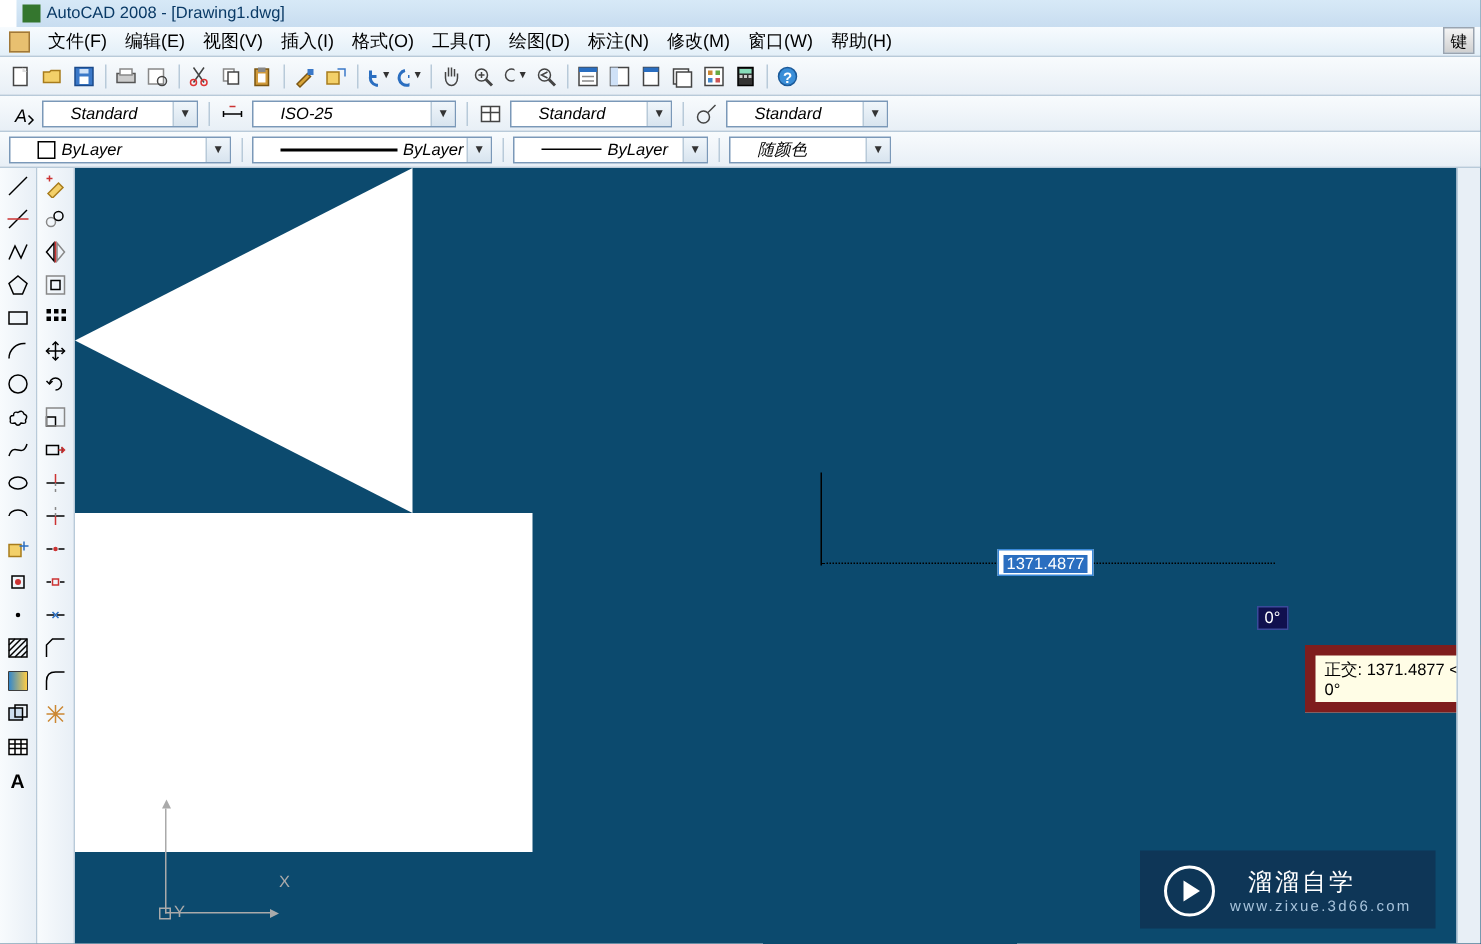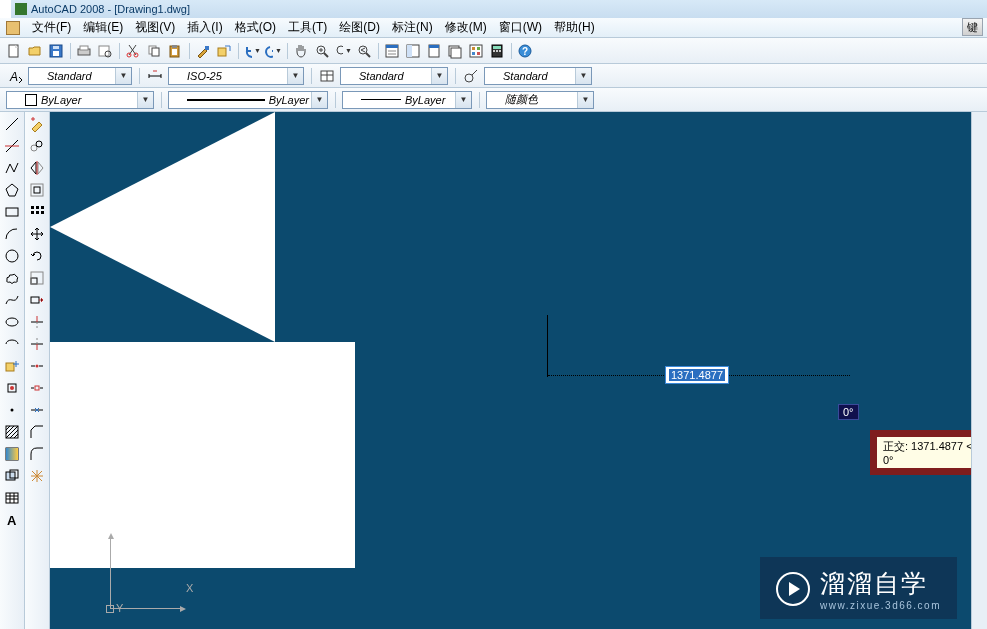--- a/index.html
+++ b/index.html
@@ -39,21 +39,21 @@
     .ucs-x { position: absolute; left: 136px; bottom: 35px; color: #aaa; font-size: 11px; }
     .ucs-arrow-y { position: absolute; left: 60px; bottom: 20px; width: 0; height: 70px; border-left: 1px solid #aaa; }
     .ucs-arrow-y::before { content: ""; position: absolute; top: -6px; left: -3px; width: 0; height: 0; border-left: 3px solid transparent; border-right: 3px solid transparent; border-bottom: 6px solid #aaa; }
     .ucs-arrow-x { position: absolute; left: 60px; bottom: 20px; height: 0; width: 70px; border-top: 1px solid #aaa; }
     .ucs-arrow-x::before { content: ""; position: absolute; right: -6px; top: -3px; width: 0; height: 0; border-top: 3px solid transparent; border-bottom: 3px solid transparent; border-left: 6px solid #aaa; }
     .ucs-box { position: absolute; left: 56px; bottom: 16px; width: 8px; height: 8px; border: 1px solid #aaa; }
 
     .watermark { position: absolute; right: 30px; bottom: 10px; background: rgba(15,51,84,0.88); color: #fff; padding: 10px 16px 8px; display: flex; align-items: center; gap: 10px; }
     .watermark .play { width: 34px; height: 34px; border: 2px solid #fff; border-radius: 50%; display: flex; align-items: center; justify-content: center; }
     .watermark .play::before { content: ""; width: 0; height: 0; border-top: 7px solid transparent; border-bottom: 7px solid transparent; border-left: 11px solid #fff; margin-left: 3px; }
-    .watermark .txt-main { font-size: 25px; font-weight: 500; letter-spacing: 2px; }
+    .watermark .txt-main { font-size: 16px; font-weight: 500; letter-spacing: 2px; margin-left: 12px; }
     .watermark .txt-sub { font-size: 10px; letter-spacing: 1.5px; color: #a8c4dc; text-align: right; }
 
     .scrollbar-v { position: absolute; right: 0; top: 0; bottom: 0; width: 16px; background: #e8eff6; border-left: 1px solid #b8cad9; }
     .layer-line { border-top: 2px solid #000; width: 80px; display: inline-block; vertical-align: middle; margin-right: 4px; }
     .color-square { width: 12px; height: 12px; border: 1px solid #000; background: #fff; display: inline-block; vertical-align: middle; margin-right: 4px; }
     svg { display: block; }
   </style>
 </head>
 <body>
 

